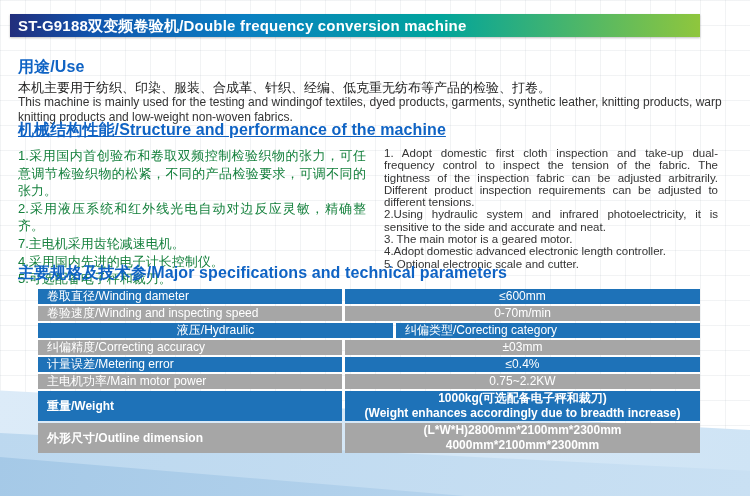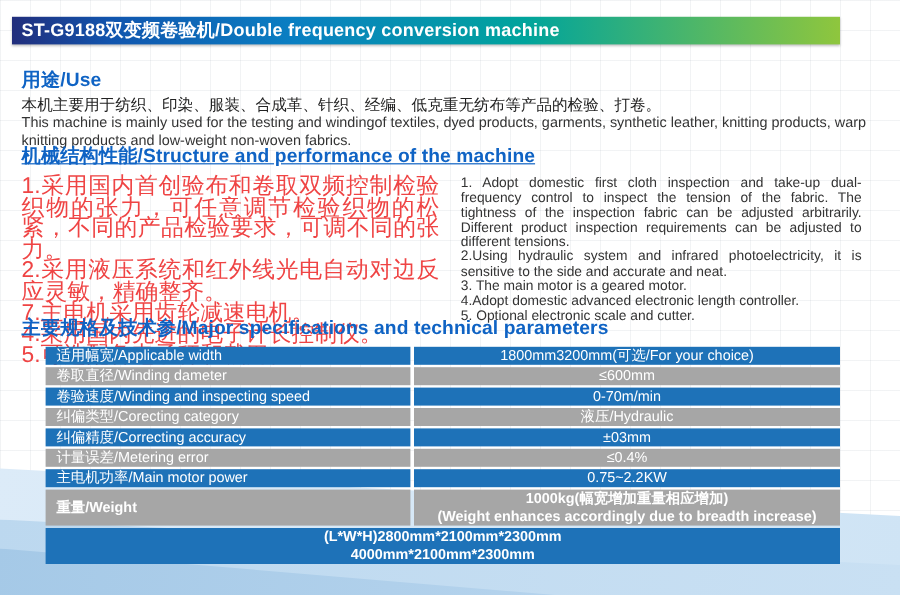--- a/index.html
+++ b/index.html
@@ -57,21 +57,21 @@
   }
   .body-en {
     position: absolute; left: 18px; top: 95px; width: 706px;
     color: #333; font-size: 12px; line-height: 14.5px;
   }
 
   .columns {
     position: absolute; left: 18px; top: 147px; width: 700px;
     display: flex; gap: 18px;
   }
-  .col-cn { width: 348px; color: #ef4444; font-size: 19px; line-height: 17.6px; text-align: justify; }
+  .col-cn { width: 348px; color: #15803d; font-size: 13px; line-height: 17.6px; text-align: justify; }
   .col-en { width: 334px; color: #333; font-size: 11.5px; line-height: 12.3px; text-align: justify; }
 
   
   .spec-table { position: absolute; left: 38px; top: 289px; width: 662px; }
   .spec-row { display: flex; gap: 3px; margin-bottom: 2px; height: 15px; }
   .spec-row.tall { height: 30px; font-weight: bold; }
   .spec-row .cell { color: #ffffff; font-size: 12px; line-height: 15px; }
   .spec-row .label {
     width: 304px; padding-left: 9px;
     display: flex; align-items: center;
@@ -117,52 +117,49 @@
         <div>3. The main motor is a geared motor.</div>
         <div>4.Adopt domestic advanced electronic length controller.</div>
         <div>5. Optional electronic scale and cutter.</div>
       </div>
     </div>
 
     <div id="specs-heading" class="sec-heading">主要规格及技术参/Major specifications and technical parameters</div>
 
     <div class="spec-table">
       <div class="spec-row">
-        <div class="cell label">适用幅宽/Applicable width</div>
-        <div class="cell value">1800mm3200mm(可选/For your choice)</div>
-      </div>
-      <div class="spec-row">
         <div class="cell label">卷取直径/Winding  dameter</div>
         <div class="cell value">≤600mm</div>
       </div>
       <div class="spec-row">
         <div class="cell label">卷验速度/Winding and inspecting speed</div>
         <div class="cell value">0-70m/min</div>
       </div>
       <div class="spec-row">
+        <div class="cell value">液压/Hydraulic</div>
         <div class="cell label">纠偏类型/Corecting category</div>
-        <div class="cell value">液压/Hydraulic</div>
       </div>
       <div class="spec-row">
         <div class="cell label">纠偏精度/Correcting accuracy</div>
         <div class="cell value">±03mm</div>
       </div>
       <div class="spec-row">
         <div class="cell label">计量误差/Metering error</div>
         <div class="cell value">≤0.4%</div>
       </div>
       <div class="spec-row">
         <div class="cell label">主电机功率/Main motor power</div>
         <div class="cell value">0.75~2.2KW</div>
       </div>
       <div class="spec-row tall">
         <div class="cell label">重量/Weight</div>
-        <div class="cell value">1000kg(幅宽增加重量相应增加)
+        <div class="cell value">1000kg(可选配备电子秤和裁刀)
 (Weight enhances accordingly due to breadth increase)</div>
       </div>
       <div class="spec-row tall">
+        <div class="cell label">外形尺寸/Outline dimension</div>
         <div class="cell value">(L*W*H)2800mm*2100mm*2300mm
 4000mm*2100mm*2300mm</div>
       </div>
     </div>
 
   </div>
 </div>
 
 </body></html>

